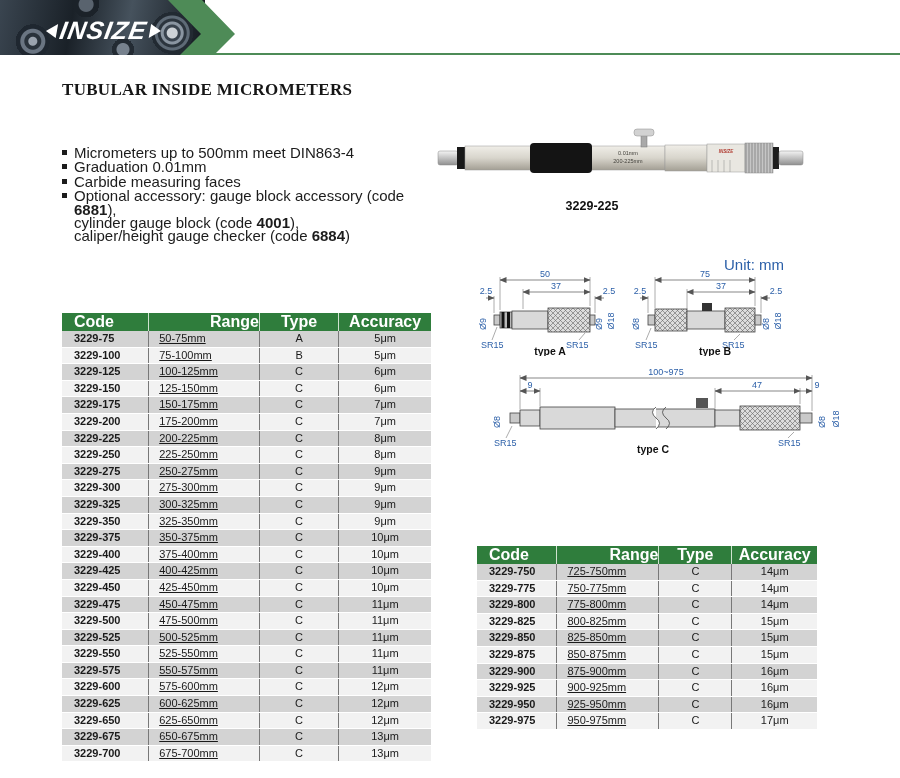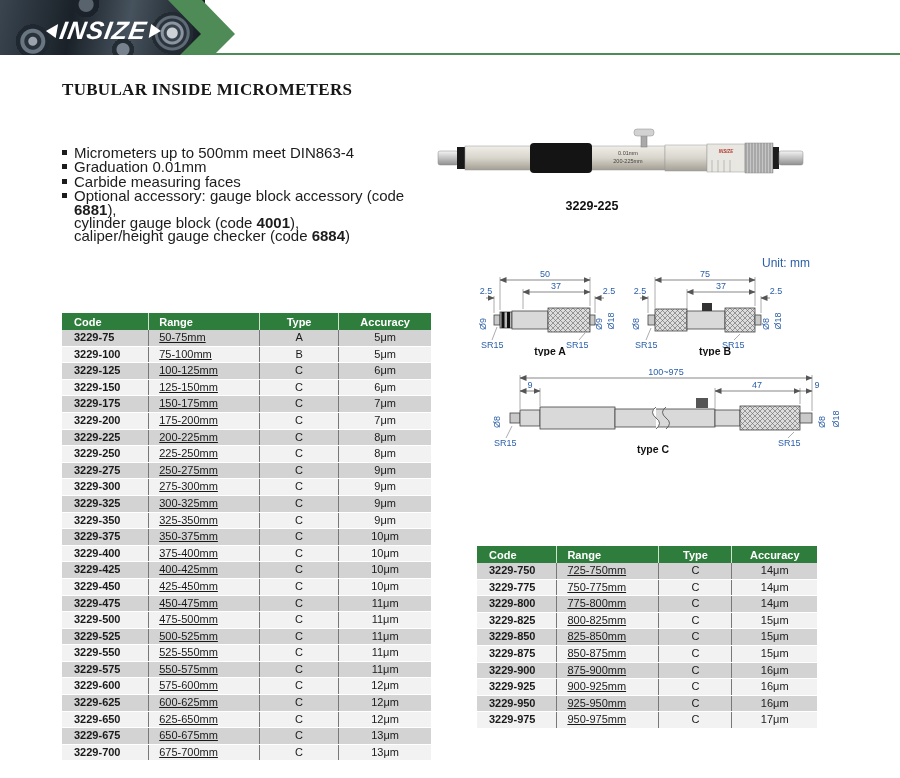--- a/index.html
+++ b/index.html
@@ -28,40 +28,40 @@
 
   .page-title { position:absolute; left:62px; top:80px; font-size:17px; font-weight:bold; color:#161616; letter-spacing:.3px;font-family:Liberation Serif, serif; }
 
   
   .features { position:absolute; left:62px; top:146px; width:370px; font-size:15px; color:#1c1c1c; }
   .feat { display:flex; margin-bottom:1px; line-height:13.4px; }
   .sq { width:5px; height:5px; background:#1c1c1c; margin:4px 7px 0 0; flex-shrink:0; }
 
   
   .product-label { position:absolute; left:517px; top:199px; width:150px; text-align:center; font-size:12.5px; font-weight:bold; color:#111; }
-  .unit-label { position:absolute; left:762px; top:256px; font-size:12px; color:#2b5fa8; }
+  .unit-label { position:absolute; left:724px; top:256px; font-size:15px; color:#2b5fa8; }
 
   
   svg .outline { fill:#d9d9d9; stroke:#444; stroke-width:.8; }
   svg .tip { fill:#c9c9c9; stroke:#444; stroke-width:.8; }
   svg .dimline { stroke:#555; stroke-width:.7; fill:none; }
   svg .extline { stroke:#666; stroke-width:.55; fill:none; }
   svg text.dim { fill:#2b5fa8; font-size:9px; }
   svg text.cap { fill:#111; font-size:10.5px; font-weight:bold; }
   svg text.print { fill:#44423c; font-size:5.5px; }
   svg text.brand { fill:#b03a30; font-size:4.5px; font-style:italic; font-weight:bold; }
 
   
   table.spec-table { position:absolute; border-collapse:collapse; table-layout:fixed; font-size:11px; color:#1a1a1a; }
   #table-left  { left:62px;  top:313px; width:369px; }
   #table-right { left:477px; top:546px; width:340px; }
-  .spec-table th { background:#2f7d3c; color:#fff; font-size:11px; font-weight:bold; height:17px; padding:0; border-right:1px solid #cfe3cf; }
+  .spec-table th { background:#2f7d3c; color:#fff; font-size:16px; font-weight:bold; height:17px; padding:0; border-right:1px solid #cfe3cf; }
   .spec-table th:last-child { border-right:none; }
   .spec-table th:nth-child(1) { width:23.5%; text-align:left; padding-left:12px; }
-  .spec-table th:nth-child(2) { width:30%;   text-align:left; padding-left:10px; }
+  .spec-table th:nth-child(2) { width:30%;   text-align:right; padding-left:10px; }
   .spec-table th:nth-child(3) { width:21.5%; text-align:center; }
   .spec-table th:nth-child(4) { width:25%;   text-align:center; }
   .spec-table td { height:15.6px; line-height:15.6px; padding:0; border-right:1px solid #787878; border-bottom:1px solid #fff; }
   .spec-table td:last-child { border-right:none; }
   .spec-table td:nth-child(1) { font-weight:bold; padding-left:12px; }
   .spec-table td:nth-child(2) { padding-left:10px;text-decoration:underline; }
   .spec-table td:nth-child(3), .spec-table td:nth-child(4) { text-align:center; }
   .spec-table tbody tr:nth-child(odd)  td { background:#d3d3d3; }
   .spec-table tbody tr:nth-child(even) td { background:#f2f2f2; }
 </style>

